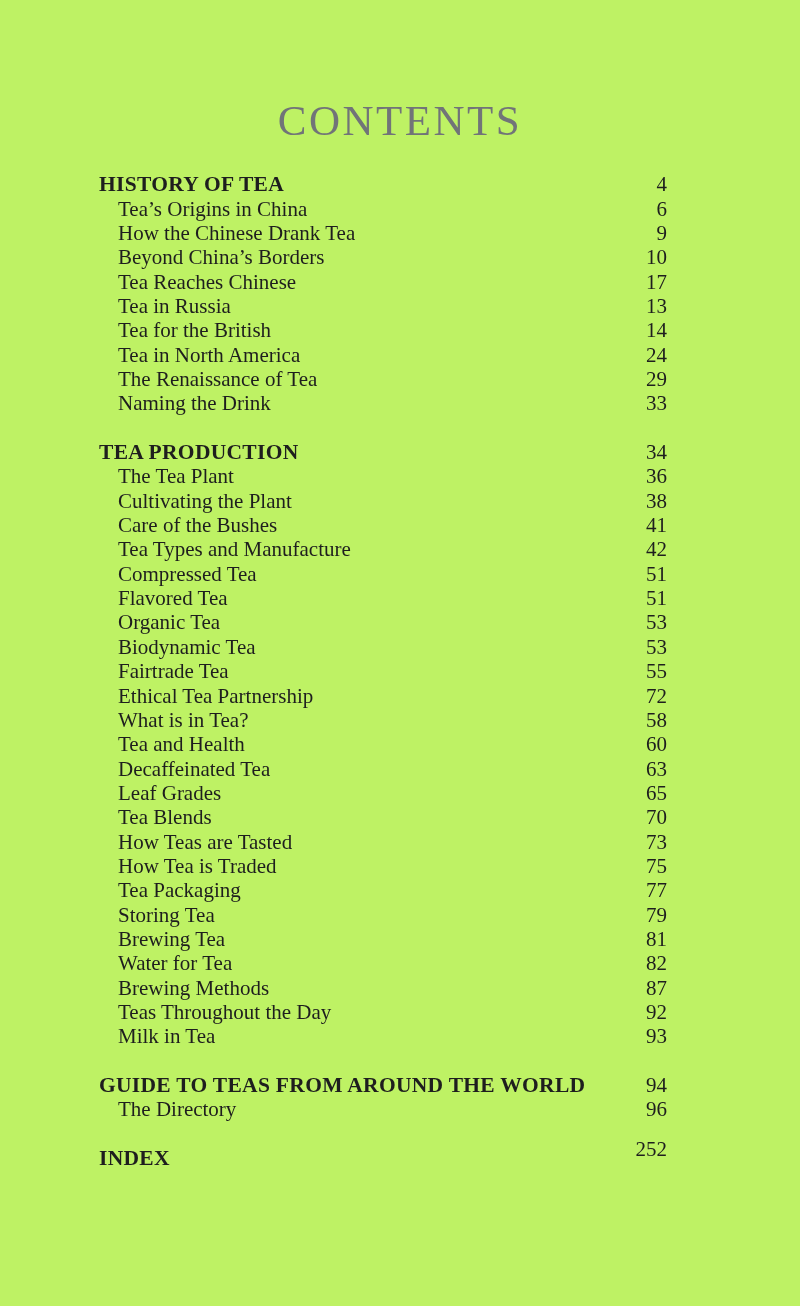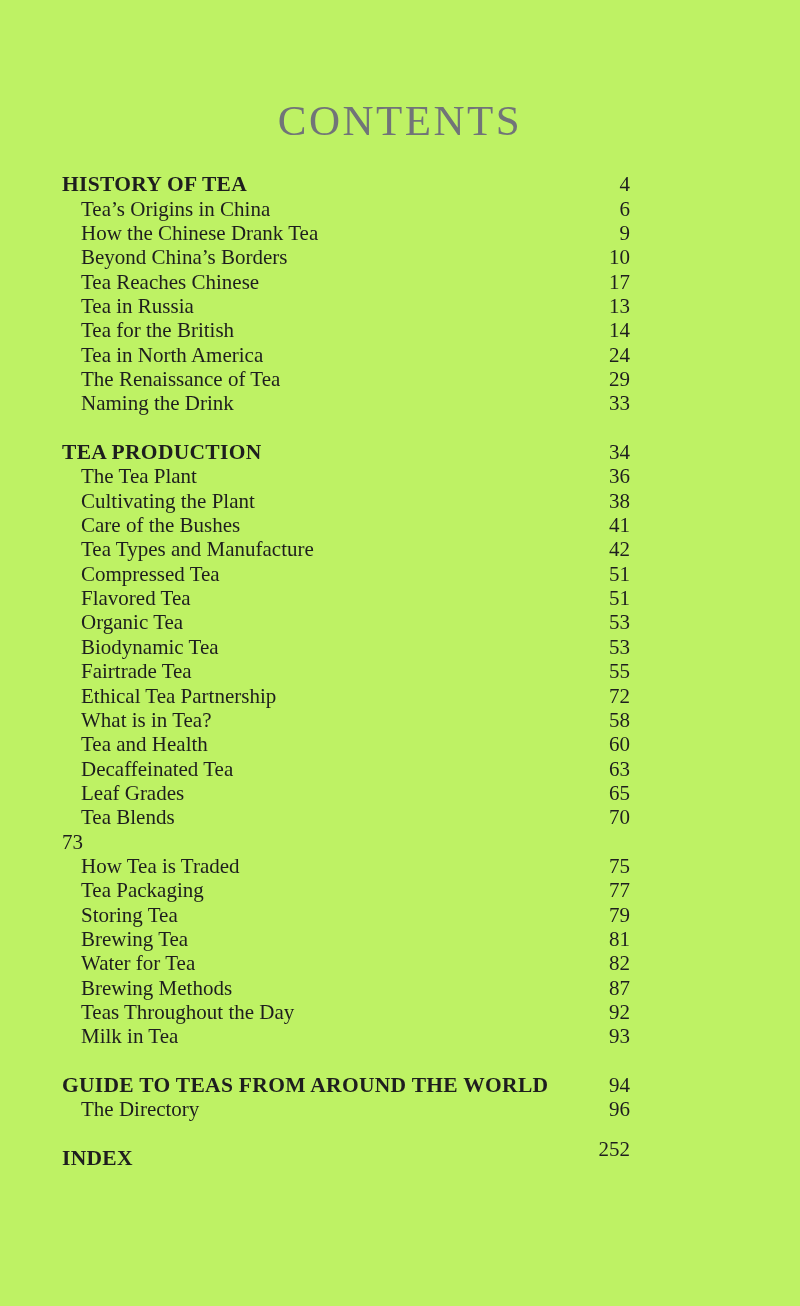--- a/index.html
+++ b/index.html
@@ -24,21 +24,21 @@
     margin: 0;
     padding-top: 97px;
     text-align: center;
     font-size: 43px;
     font-weight: 400;
     letter-spacing: 2.5px;
     color: #717478;
     line-height: 1.1;
   }
   .toc {
-    margin-left: 62px;
+    margin-left: 99px;
     margin-top: 28px;
     width: 568px;
   }
   .section + .section {
     margin-top: 24.35px;
   }
   .row {
     display: flex;
     justify-content: space-between;
     align-items: baseline;
@@ -174,20 +174,21 @@
         </div>
         <div class="row item">
           <span class="label">Leaf Grades</span>
           <span class="page-num">65</span>
         </div>
         <div class="row item">
           <span class="label">Tea Blends</span>
           <span class="page-num">70</span>
         </div>
         <div class="row item">
+          <span class="label">How Teas are Tasted</span>
           <span class="page-num">73</span>
         </div>
         <div class="row item">
           <span class="label">How Tea is Traded</span>
           <span class="page-num">75</span>
         </div>
         <div class="row item">
           <span class="label">Tea Packaging</span>
           <span class="page-num">77</span>
         </div>

